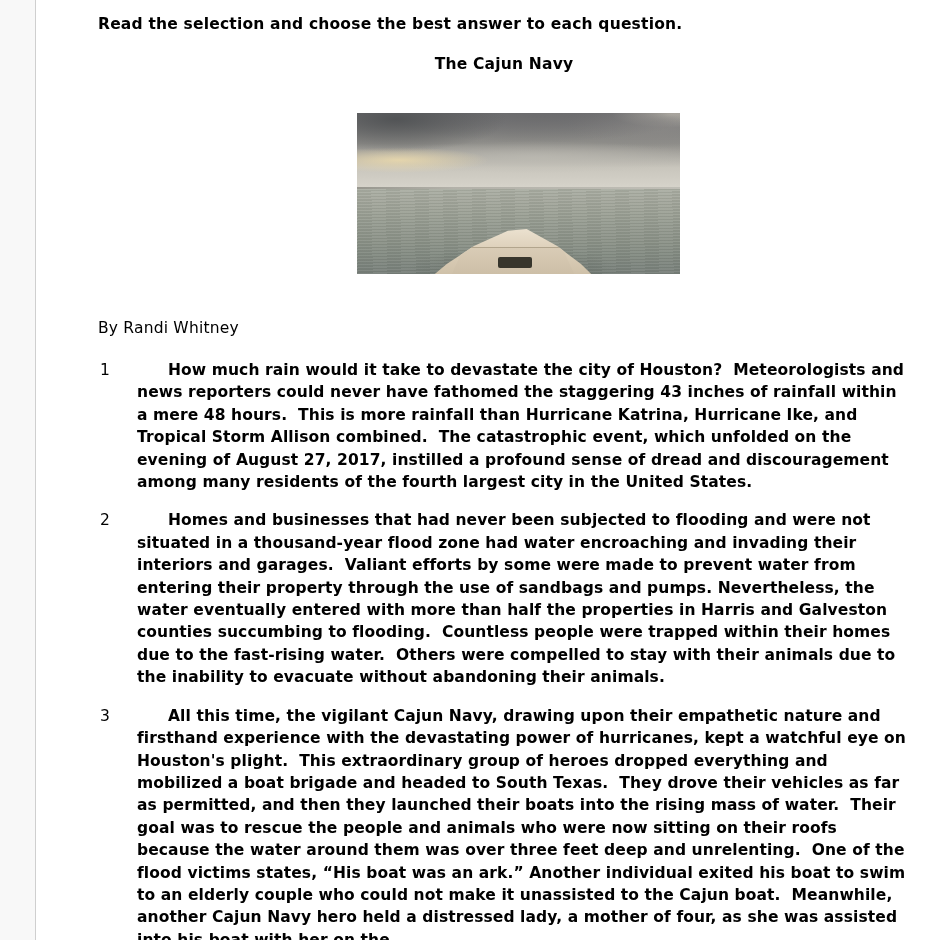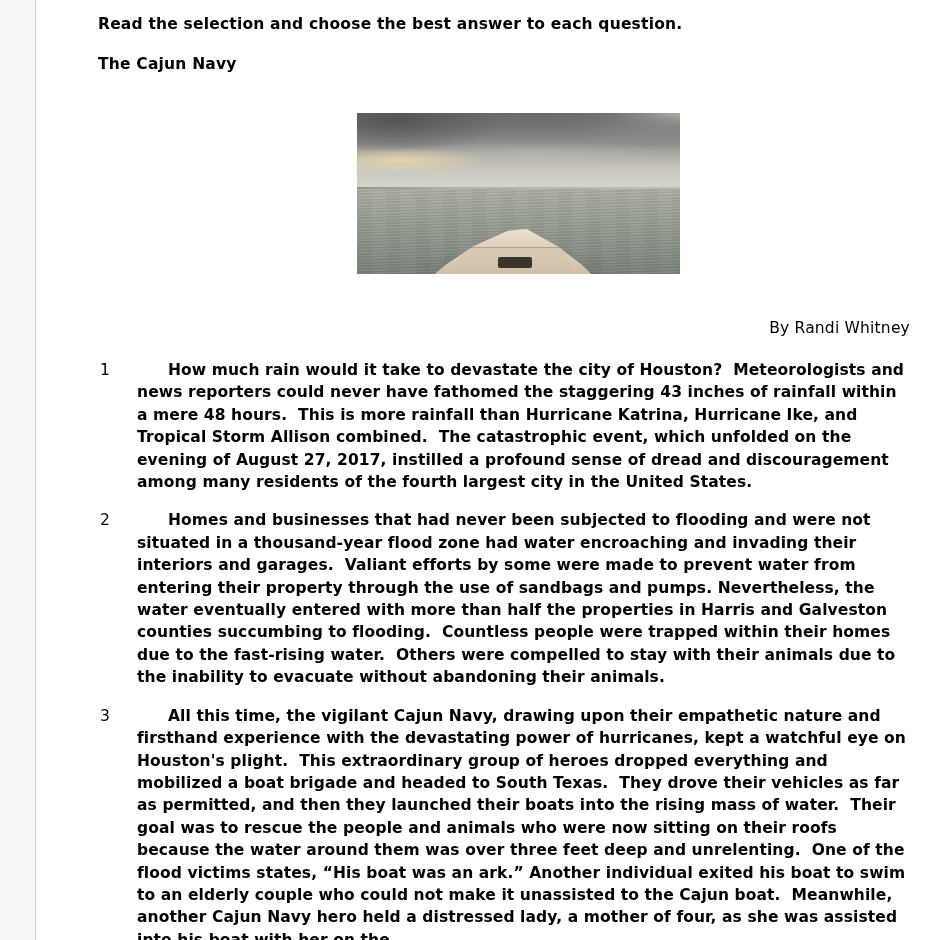--- a/index.html
+++ b/index.html
@@ -20,20 +20,21 @@
     position: absolute; left: 98px; top: 15px;
     width: 812px;
   }
   .instruction {
     font-size: 15.5px; font-weight: bold; line-height: 19px;
     letter-spacing: 0.2px;
   }
   .passage-title {
     margin-top: 21px;
     font-size: 15.5px; font-weight: bold; line-height: 19px;
+    text-align: center;
     letter-spacing: 0.2px;
   }
   
   .photo {
     position: relative;
     width: 323px; height: 161px;
     margin: 39px 0 0 259px;
     overflow: hidden;
     background: #9a9a94;
   }
@@ -79,21 +80,21 @@
     background: #37352c; border-radius: 2px;
   }
   .boat-item-blue {
     position: absolute; right: 9px; bottom: 10px; width: 4px; height: 12px;
     background: #2e6aa6;
   }
   
   .byline {
     margin-top: 44px;
     font-size: 15.5px; line-height: 20px;
-    text-align: right;
+    text-align: left;
     letter-spacing: 0.2px;
   }
   .paragraphs { margin-top: 21px; }
   .para {
     display: flex;
     margin-bottom: 16px;
     font-size: 15.5px;
     line-height: 22.4px;
     letter-spacing: 0.1px;
   }

